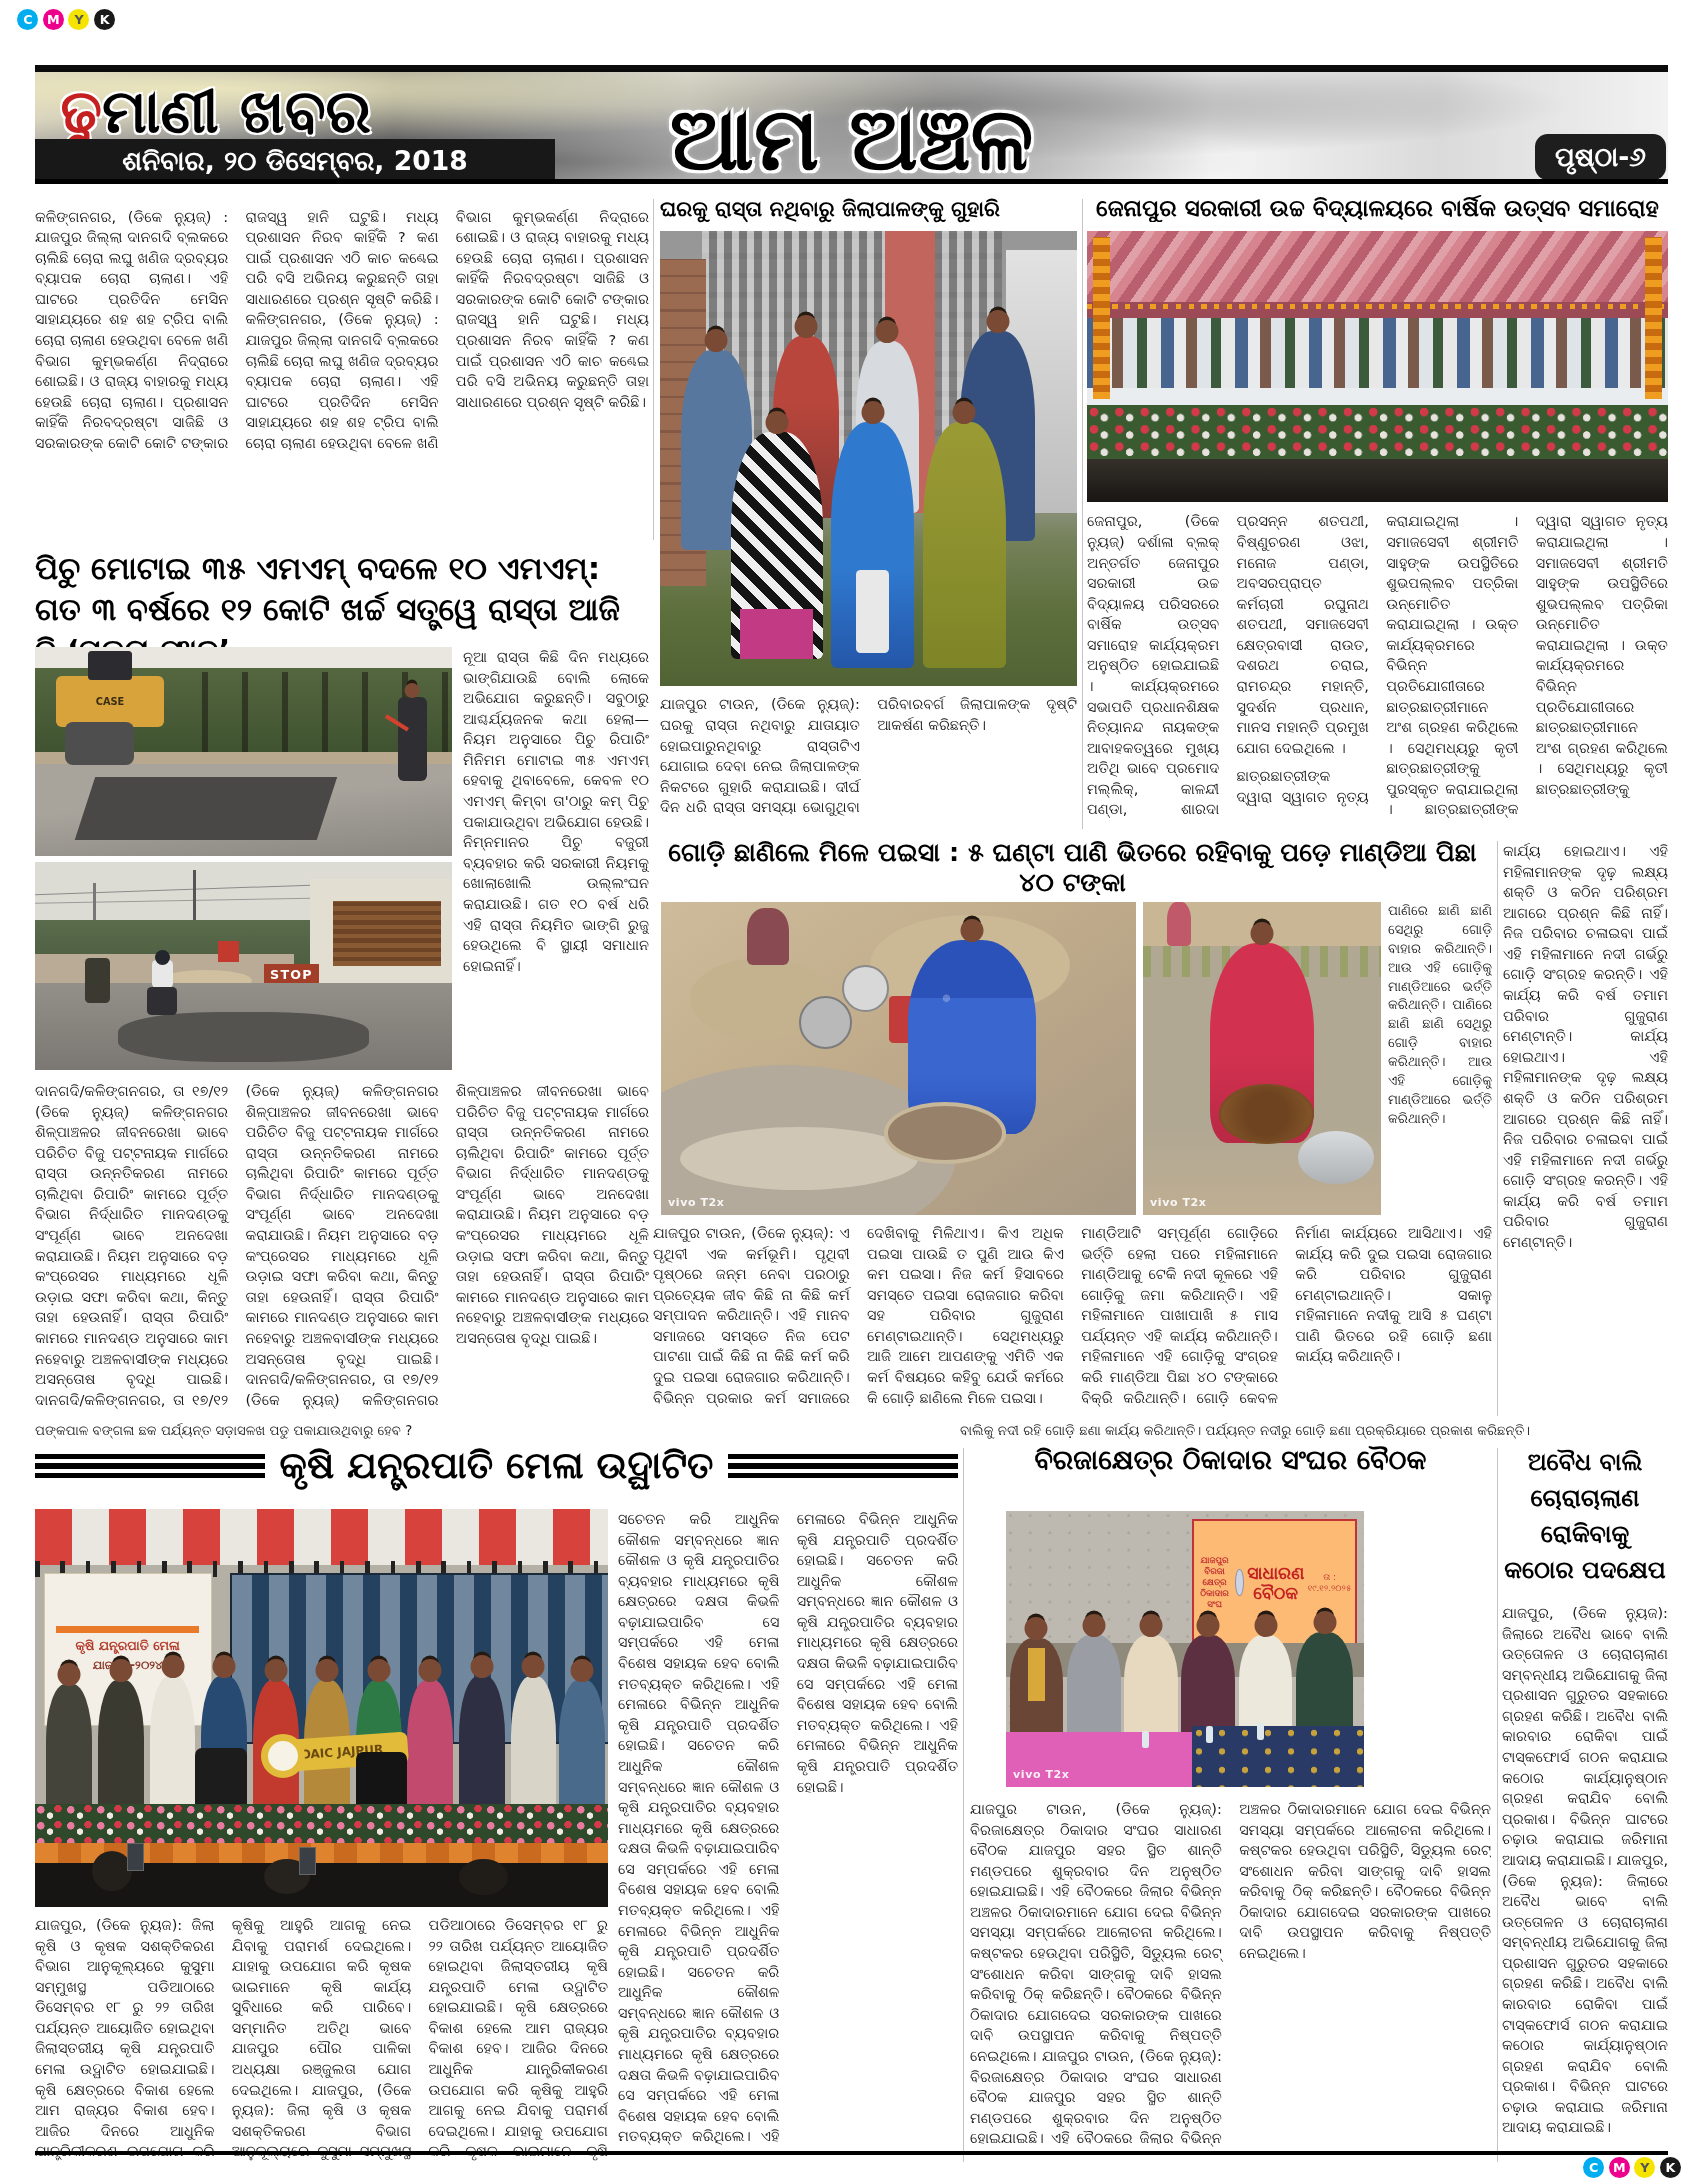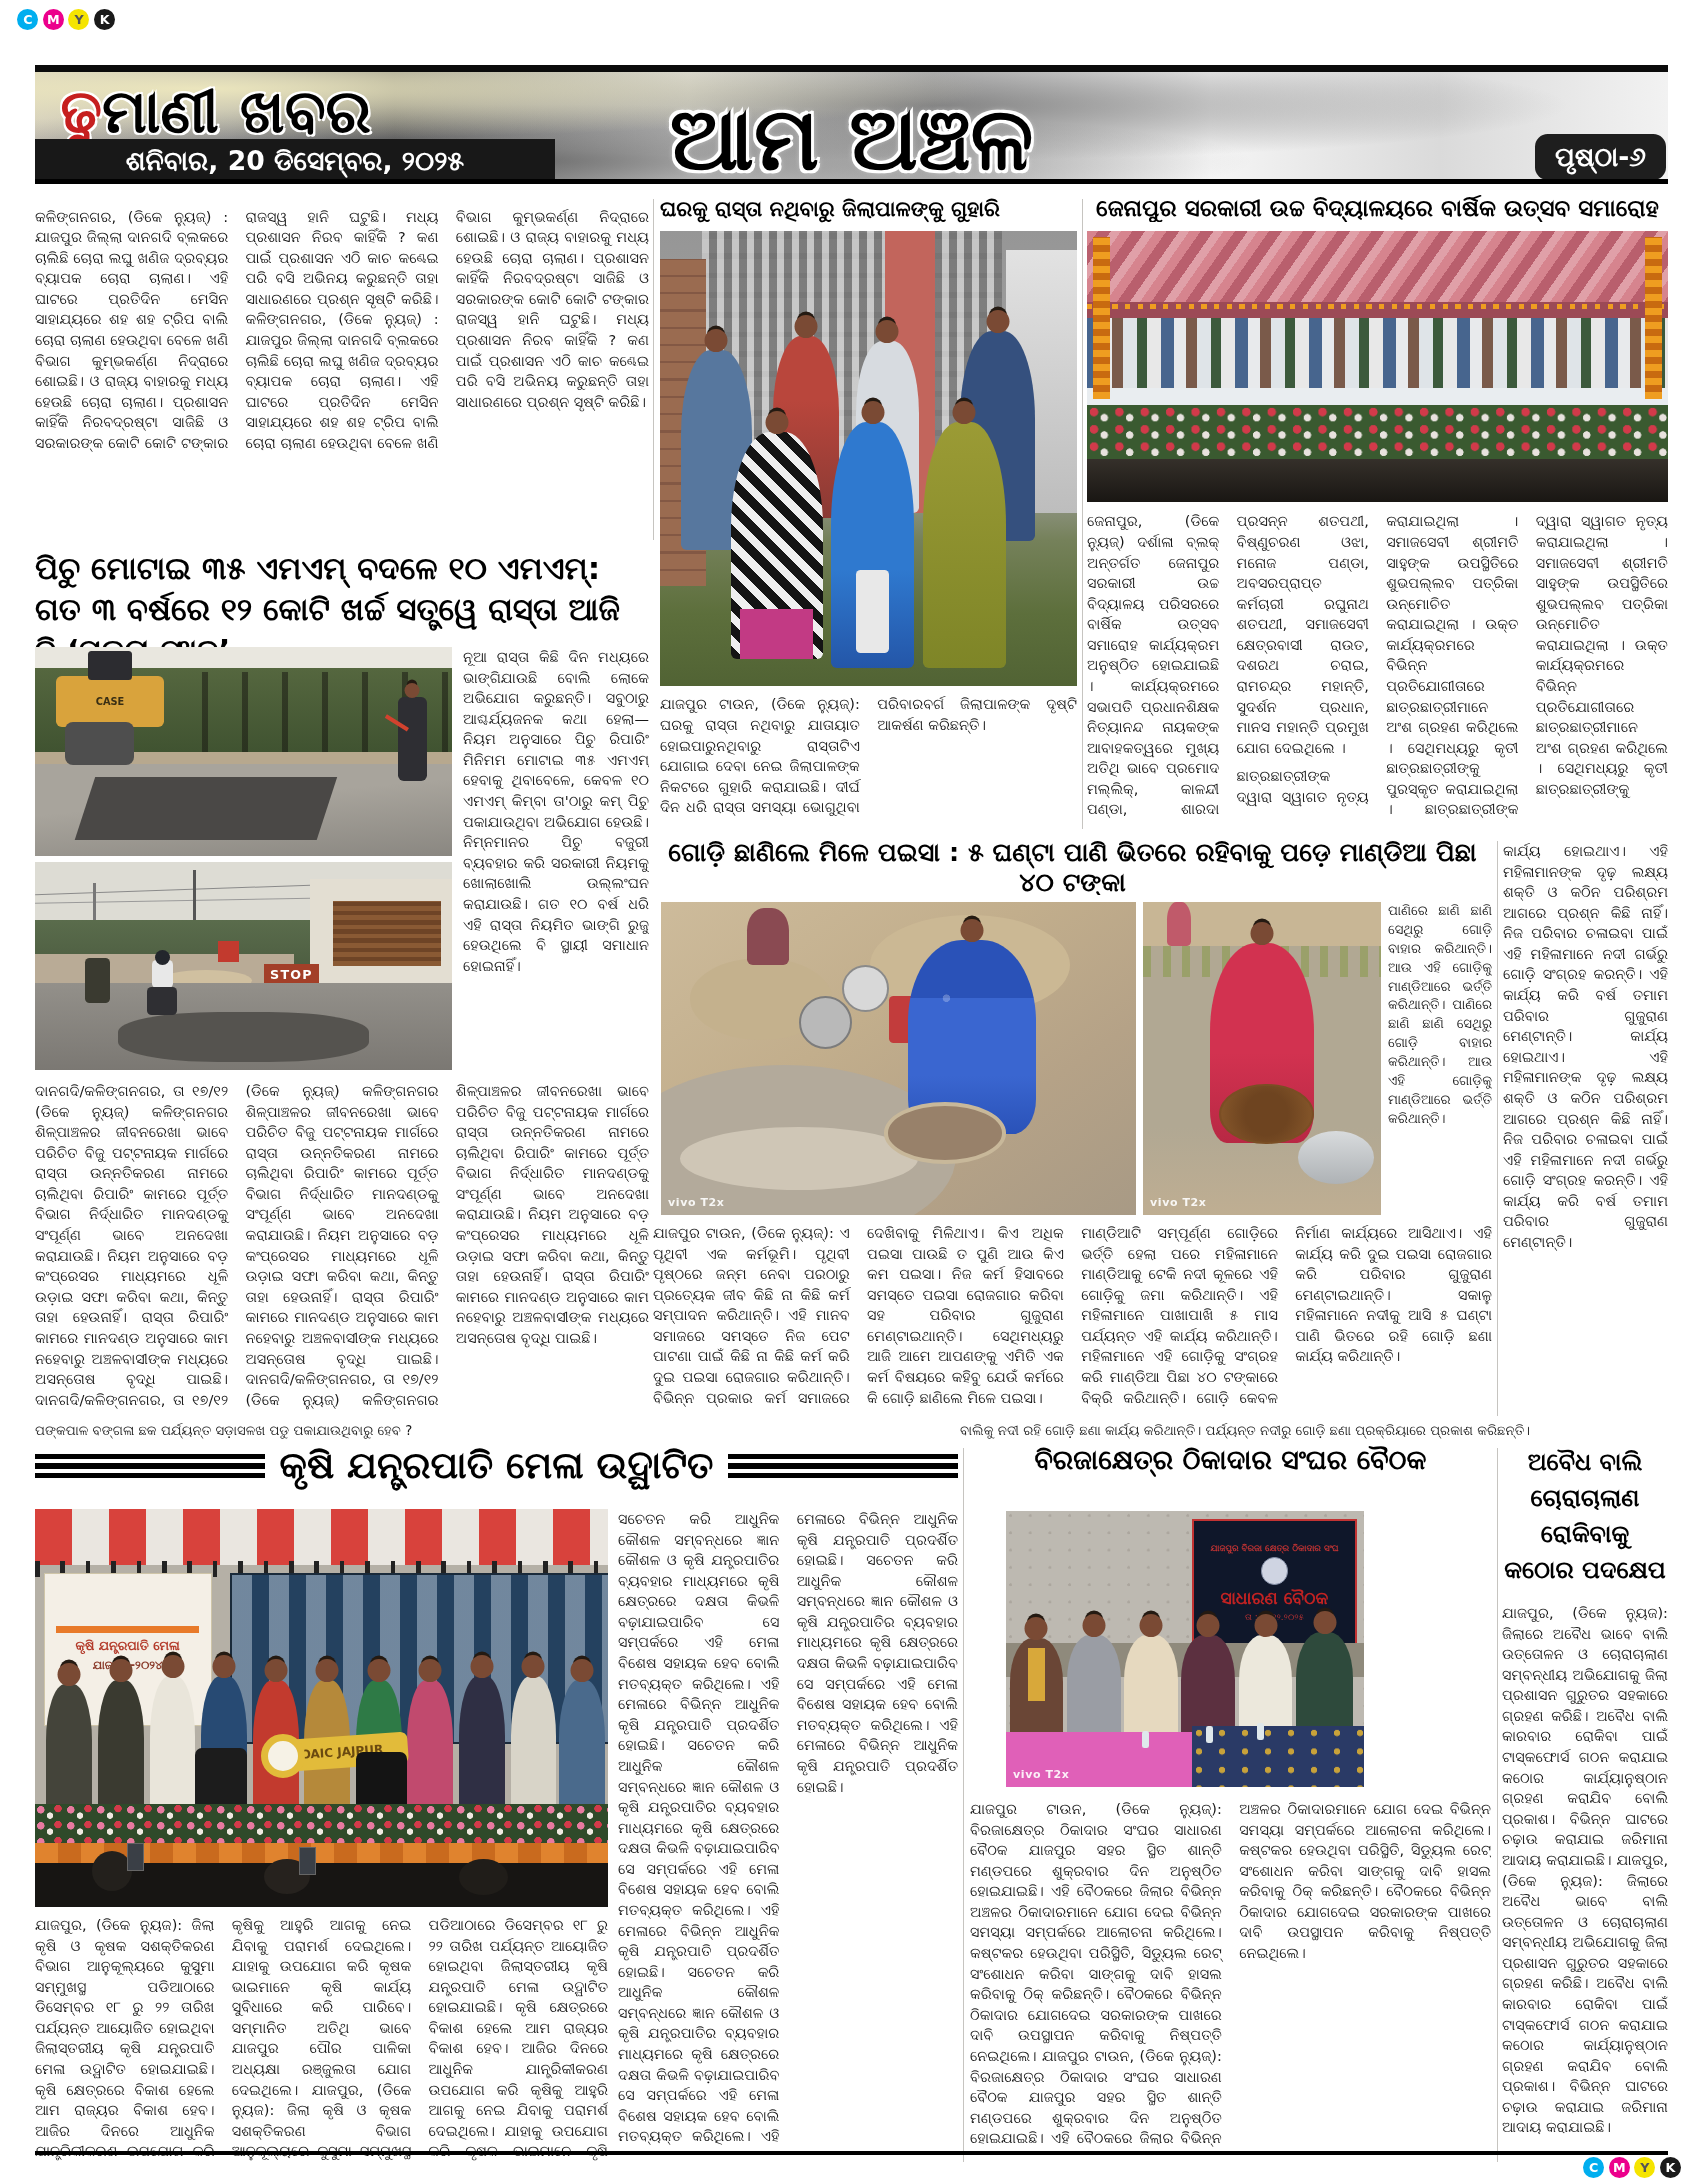--- a/index.html
+++ b/index.html
@@ -46,21 +46,21 @@
 
   <div class="cmyk" style="left:17.3px;top:9.2px;">
     <div class="dot" style="background:#00aeef">C</div>
     <div class="dot" style="background:#ec008c">M</div>
     <div class="dot" style="background:#f5e400;color:#555">Y</div>
     <div class="dot" style="background:#1a1a1a">K</div>
   </div>
 
   <div class="masthead">
     <div class="paper-name">ଢୁମାଣୀ ଖବର</div>
-    <div class="date-bar">ଶନିବାର, 20 ଡିସେମ୍ବର, ୨୦୨୫</div>
+    <div class="date-bar">ଶନିବାର, ୨୦ ଡିସେମ୍ବର, 2018</div>
     <div class="section-title">ଆମ ଅଞ୍ଚଳ</div>
     <div class="page-badge">ପୃଷ୍ଠା-୬</div>
   </div>
   <div class="abs" style="left:35px;top:179px;width:1633px;height:5.2px;background:#000"></div>
 
   <div class="vrule" style="left:653px;top:199px;height:341px"></div>
   <div class="vrule" style="left:1082px;top:199px;height:630px"></div>
   <div class="vrule" style="left:1497px;top:841px;height:575px"></div>
   <div class="vrule" style="left:963px;top:1448px;height:714px"></div>
   <div class="vrule" style="left:1497px;top:1448px;height:714px"></div>
@@ -305,21 +305,21 @@
     <div class="body-text cols3" style="position:absolute;left:0;top:471px;width:573px;height:251px">
       <p>ଯାଜପୁର, (ଡିକେ ନ୍ୟୁଜ): ଜିଲା କୃଷି ଓ କୃଷକ ସଶକ୍ତିକରଣ ବିଭାଗ ଆନୁକୂଲ୍ୟରେ କୁସୁମା ସମ୍ମୁଖସ୍ଥ ପଡିଆଠାରେ ଡିସେମ୍ବର ୧୮ ରୁ ୨୨ ତାରିଖ ପର୍ଯ୍ୟନ୍ତ ଆୟୋଜିତ ହୋଇଥିବା ଜିଲାସ୍ତରୀୟ କୃଷି ଯନ୍ତ୍ରପାତି ମେଳା ଉଦ୍ଘାଟିତ ହୋଇଯାଇଛି। କୃଷି କ୍ଷେତ୍ରରେ ବିକାଶ ହେଲେ ଆମ ରାଜ୍ୟର ବିକାଶ ହେବ। ଆଜିର ଦିନରେ ଆଧୁନିକ ଯାନ୍ତ୍ରିକୀକରଣ ଉପଯୋଗ କରି କୃଷିକୁ ଆହୁରି ଆଗକୁ ନେଇ ଯିବାକୁ ପରାମର୍ଶ ଦେଇଥିଲେ। ଯାହାକୁ ଉପଯୋଗ କରି କୃଷକ ଭାଇମାନେ କୃଷି କାର୍ଯ୍ୟ ସୁବିଧାରେ କରି ପାରିବେ। ସମ୍ମାନିତ ଅତିଥି ଭାବେ ଯାଜପୁର ପୌର ପାଳିକା ଅଧ୍ୟକ୍ଷା ରଞ୍ଜୁଲତା ଯୋଗ ଦେଇଥିଲେ। ଯାଜପୁର, (ଡିକେ ନ୍ୟୁଜ): ଜିଲା କୃଷି ଓ କୃଷକ ସଶକ୍ତିକରଣ ବିଭାଗ ଆନୁକୂଲ୍ୟରେ କୁସୁମା ସମ୍ମୁଖସ୍ଥ ପଡିଆଠାରେ ଡିସେମ୍ବର ୧୮ ରୁ ୨୨ ତାରିଖ ପର୍ଯ୍ୟନ୍ତ ଆୟୋଜିତ ହୋଇଥିବା ଜିଲାସ୍ତରୀୟ କୃଷି ଯନ୍ତ୍ରପାତି ମେଳା ଉଦ୍ଘାଟିତ ହୋଇଯାଇଛି। କୃଷି କ୍ଷେତ୍ରରେ ବିକାଶ ହେଲେ ଆମ ରାଜ୍ୟର ବିକାଶ ହେବ। ଆଜିର ଦିନରେ ଆଧୁନିକ ଯାନ୍ତ୍ରିକୀକରଣ ଉପଯୋଗ କରି କୃଷିକୁ ଆହୁରି ଆଗକୁ ନେଇ ଯିବାକୁ ପରାମର୍ଶ ଦେଇଥିଲେ। ଯାହାକୁ ଉପଯୋଗ କରି କୃଷକ ଭାଇମାନେ କୃଷି କାର୍ଯ୍ୟ ସୁବିଧାରେ କରି ପାରିବେ। ସମ୍ମାନିତ ଅତିଥି ଭାବେ ଯାଜପୁର ପୌର ପାଳିକା ଅଧ୍ୟକ୍ଷା ରଞ୍ଜୁଲତା ଯୋଗ ଦେଇଥିଲେ।</p>
     </div>
   </div>
 
   <div class="abs" style="left:970px;top:1444px;width:521px;height:721px;overflow:hidden">
     <div class="hl" style="font-size:27px;text-align:center">ବିରଜାକ୍ଷେତ୍ର ଠିକାଦାର ସଂଘର ବୈଠକ</div>
     <div class="ph" style="left:36px;top:67px;width:358px;height:276px">
       <div class="abs" style="inset:0;background:#bdb9b1"></div>
       <div class="abs" style="inset:0;background-image:radial-gradient(circle at 4.6px 4.6px,rgba(90,80,70,.18) 1.2px,transparent 1.7px);background-size:19.7px 17.3px"></div>
-      <div class="abs" style="right:2%;top:3%;width:46%;height:46%;background:#0f172a;border:2.9px solid #c23333;display:flex;flex-direction:column;align-items:center;justify-content:center;gap:3.5px;padding:3.5px;box-sizing:border-box">
+      <div class="abs" style="right:2%;top:3%;width:46%;height:46%;background:#fdba74;border:2.9px solid #c23333;display:flex;flex-direction:row;align-items:center;justify-content:center;gap:3.5px;padding:3.5px;box-sizing:border-box">
         <div style="font-size:8.7px;color:#c23333;font-weight:bold;text-align:center">ଯାଜପୁର ବିରଜା କ୍ଷେତ୍ର ଠିକାଦାର ସଂଘ</div>
         <div style="width:25.4px;height:25.4px;border-radius:50%;background:#cfd4e2;border:1.7px solid #8892aa"></div>
         <div style="font-size:17.3px;color:#c22222;font-weight:bold;text-align:center">ସାଧାରଣ ବୈଠକ</div>
         <div style="font-size:8.7px;color:#c23333;text-align:center">ତା : ୧୯.୧୨.୨୦୨୫</div>
       </div>
       <div class="abs" style="left:0;top:48%;width:100%;height:12%;background:#8f8a7c"></div>
       <div class="fig" style="left:1%;top:46%;width:15%;height:38%;background:#6a4636">
           <div class="head"></div>
         <div class="abs" style="left:34%;top:10%;width:32%;height:50%;background:#d8a83a"></div>
         </div>

